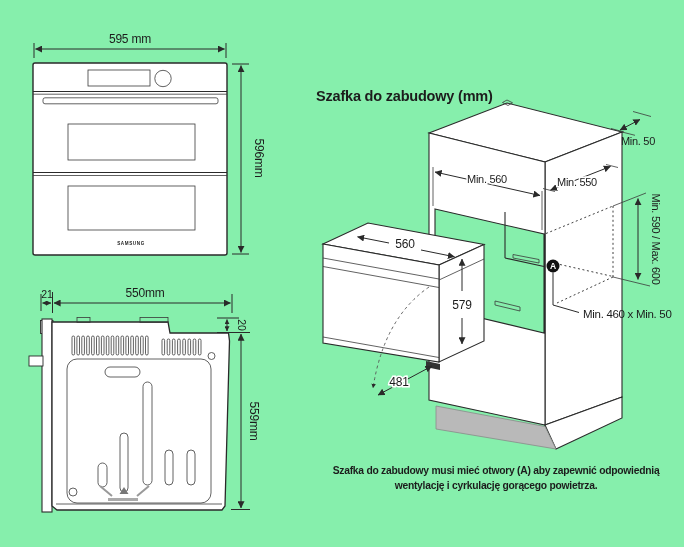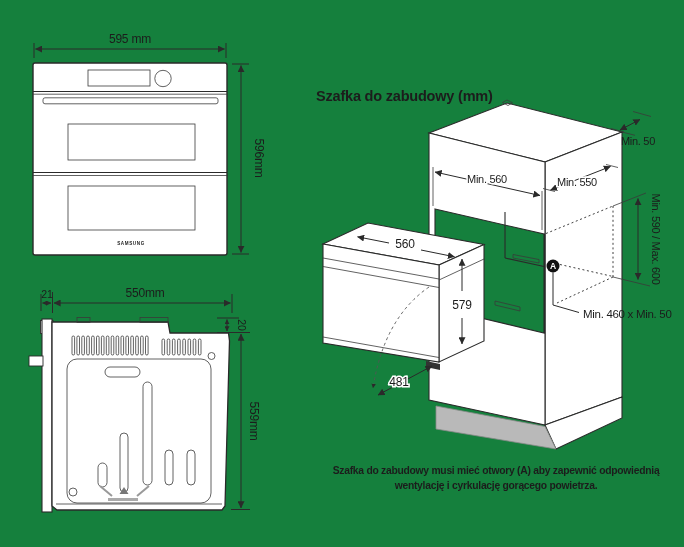--- a/index.html
+++ b/index.html
@@ -1,16 +1,16 @@
 <!DOCTYPE html>
 <html><head>
 <meta charset="utf-8">
 <style>
   html,body{margin:0;padding:0;background:#fff;}
-  #stage{position:relative;width:684px;height:547px;background:#15803d;overflow:hidden;
+  #stage{position:relative;width:684px;height:547px;background:#86efac;overflow:hidden;
          font-family:"Liberation Sans", sans-serif;}
   svg{position:absolute;left:0;top:0;}
   text{fill:#1c1c1c;font-family:"Liberation Sans", sans-serif;letter-spacing:-0.2px;}
   .dim{font-size:12px;}
   .dimsm{font-size:10.5px;}
   .minlab{font-size:11px;letter-spacing:-0.3px;}
   .title{font-size:14.5px;font-weight:bold;letter-spacing:-0.2px;}
   .note{font-size:10.3px;font-weight:bold;letter-spacing:-0.25px;}
   .brand{font-size:4.6px;font-weight:bold;letter-spacing:0.6px;}
   .halo{paint-order:stroke;stroke:#ffffff;stroke-width:3px;}

